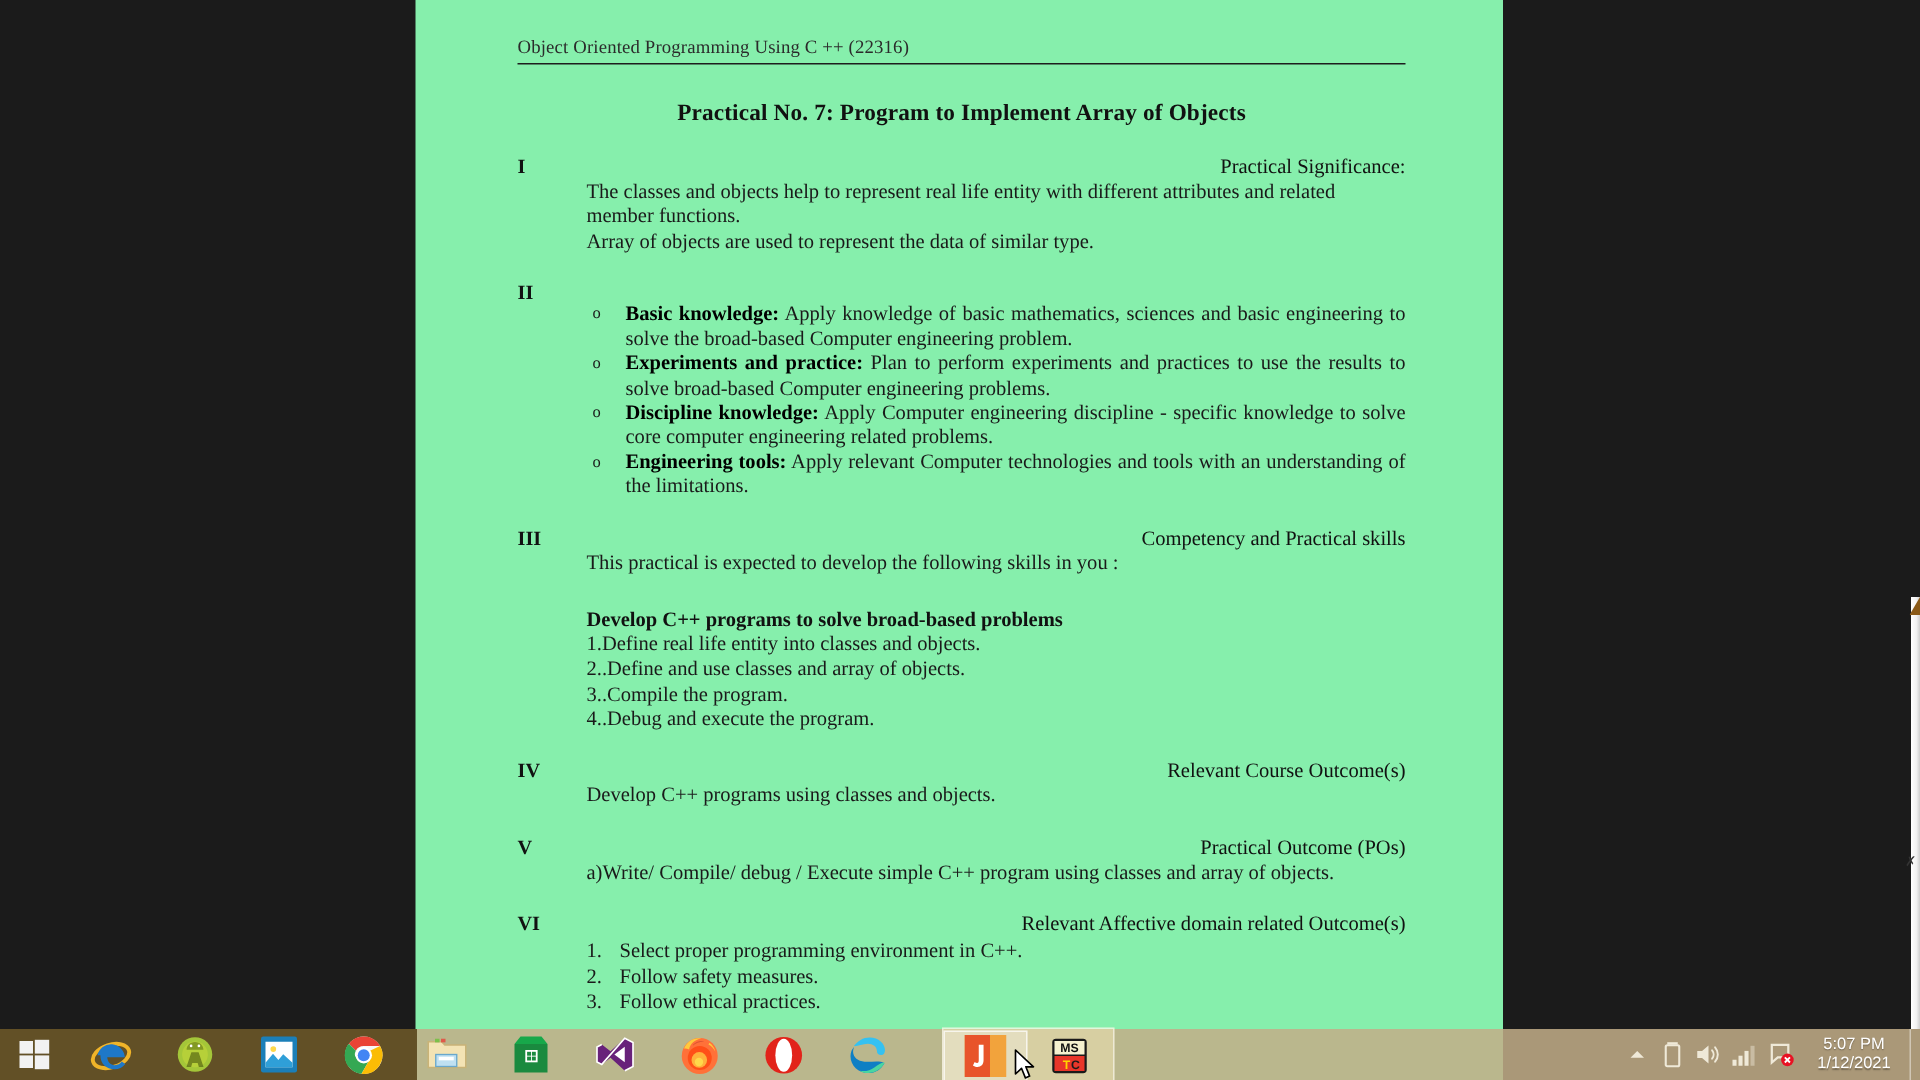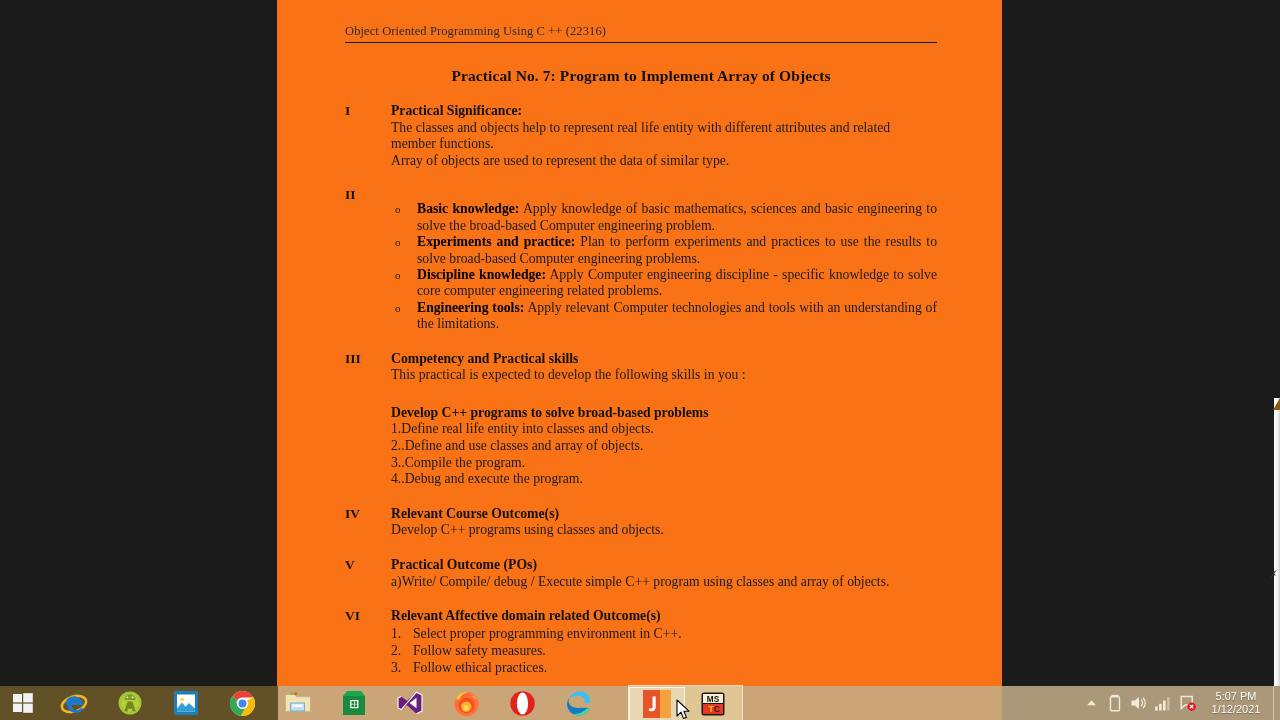--- a/index.html
+++ b/index.html
@@ -50,21 +50,21 @@
     font-family: "Liberation Sans", sans-serif;
   }
 
   
   #page {
     position: absolute;
     left: 277px;
     top: 0;
     width: 725px;
     height: 720px;
-    background: #f97316;
+    background: #86efac;
     box-sizing: border-box;
     padding: 0;
   }
 
   .doc-inner {
     position: absolute;
     left: 68px;
     top: 24px;
     width: 592px;
   }
@@ -101,23 +101,24 @@
     color: #111;
     padding-top: 0px;
   }
   .sec-body {
     flex: 1 1 auto;
     font-size: 13.7px;
     color: #1a1a1a;
     line-height: 16.6px;
   }
   .sec-head {
-    font-weight: bold;
+    font-weight: normal;
     color: #111;
     display: block;
+    text-align: right;
   }
   .sec-line { display: block; }
 
   
   .po-list {
     margin: 14px 0 0 0;
     padding: 0;
     list-style: none;
     width: 100%;
   }

